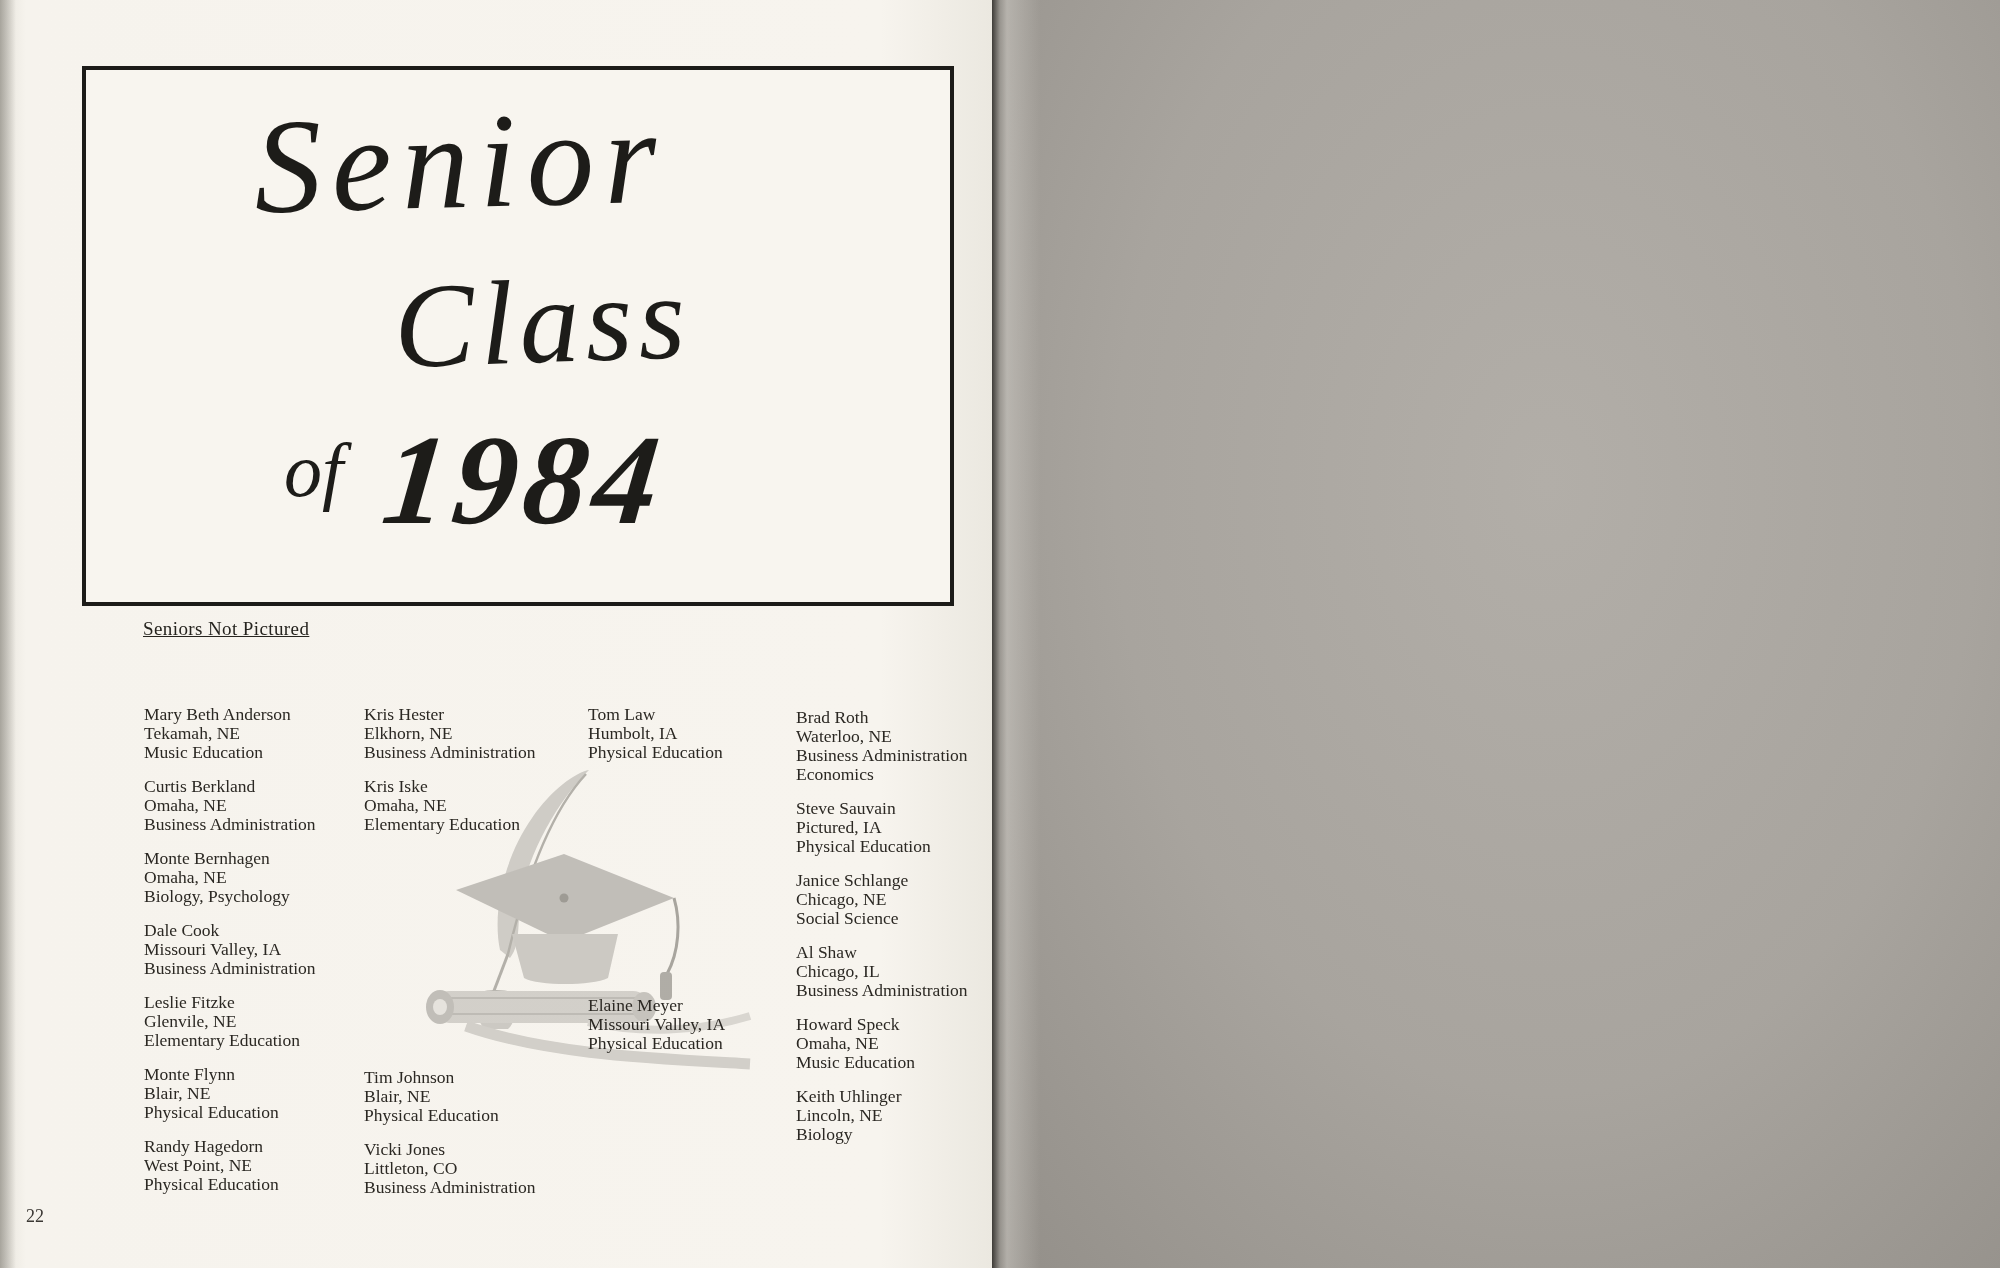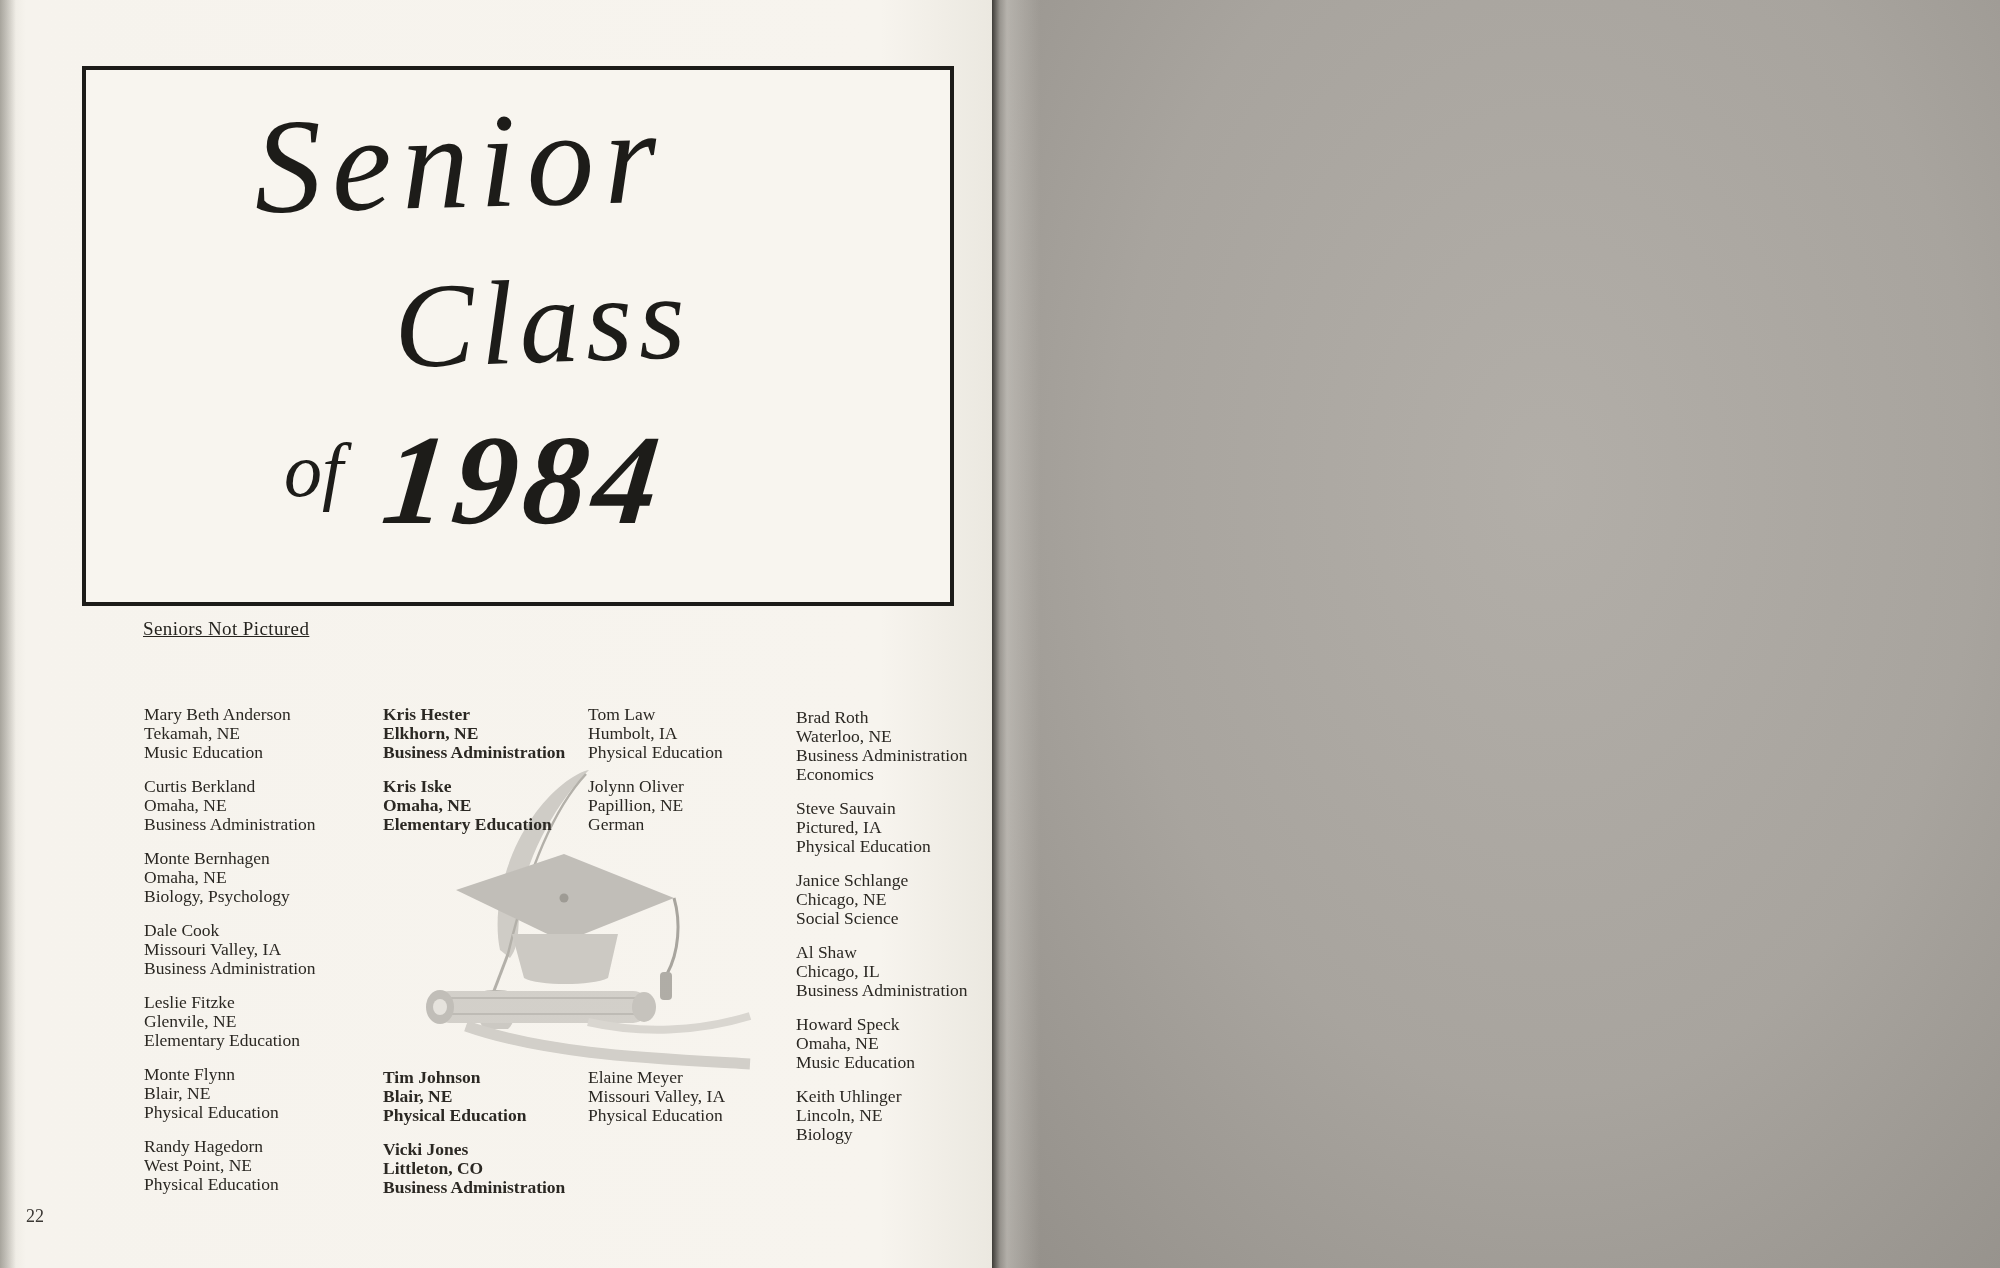--- a/index.html
+++ b/index.html
@@ -25,21 +25,21 @@
   }
   .script { position:absolute; font-style:italic; color:#1d1c19; white-space:nowrap; line-height:1; }
   .t-senior { left:168px; top:24px;  font-size:135px; letter-spacing:10px; transform:rotate(-1.5deg); }
   .t-class  { left:308px; top:192px; font-size:120px; letter-spacing:6px;  transform:rotate(-2deg); }
   .t-of     { left:158px; top:362px; font-size:76px;margin-left:40px; }
   .t-year   { left:298px; top:346px; font-size:128px; font-weight:700; letter-spacing:6px; transform:skewX(-6deg); }
 
   .snp-heading { position:absolute; left:143px; top:618px; font-size:19px; letter-spacing:.4px; color:#26241f; z-index:2;text-decoration:underline; }
 
   .col { position:absolute; top:663px; width:228px; font-size:17.5px; line-height:19px; color:#2b2823; z-index:2;margin-top:42px; }
-  .col1 { left:144px; } .col2 { left:383px;font-weight:bold; } .col3 { left:588px; } .col4 { left:796px; top:666px; }
+  .col1 { left:144px; } .col2 { left:364px; } .col3 { left:588px; } .col4 { left:796px; top:666px; }
   .entry { margin-bottom:15px; }
   .col-spacer { height:219px; }
 
   .grad-illust { position:absolute; left:336px; top:762px; width:416px; height:316px; z-index:1; opacity:.92; }
 
   .page-num { position:absolute; font-size:18px; color:#3b3834; z-index:3; }
   .pn-left  { left:26px;  top:1206px; }
 
   
   .right-page {
@@ -145,25 +145,20 @@
       <div>Business Administration</div>
     </div>
   </div>
 
   <div class="col col3">
     <div class="entry">
       <div>Tom Law</div>
       <div>Humbolt, IA</div>
       <div>Physical Education</div>
     </div>
-    <div class="entry">
-      <div>Jolynn Oliver</div>
-      <div>Papillion, NE</div>
-      <div>German</div>
-    </div>
     <div class="col-spacer"></div>
     <div class="entry">
       <div>Elaine Meyer</div>
       <div>Missouri Valley, IA</div>
       <div>Physical Education</div>
     </div>
   </div>
 
   <div class="col col4">
     <div class="entry">

